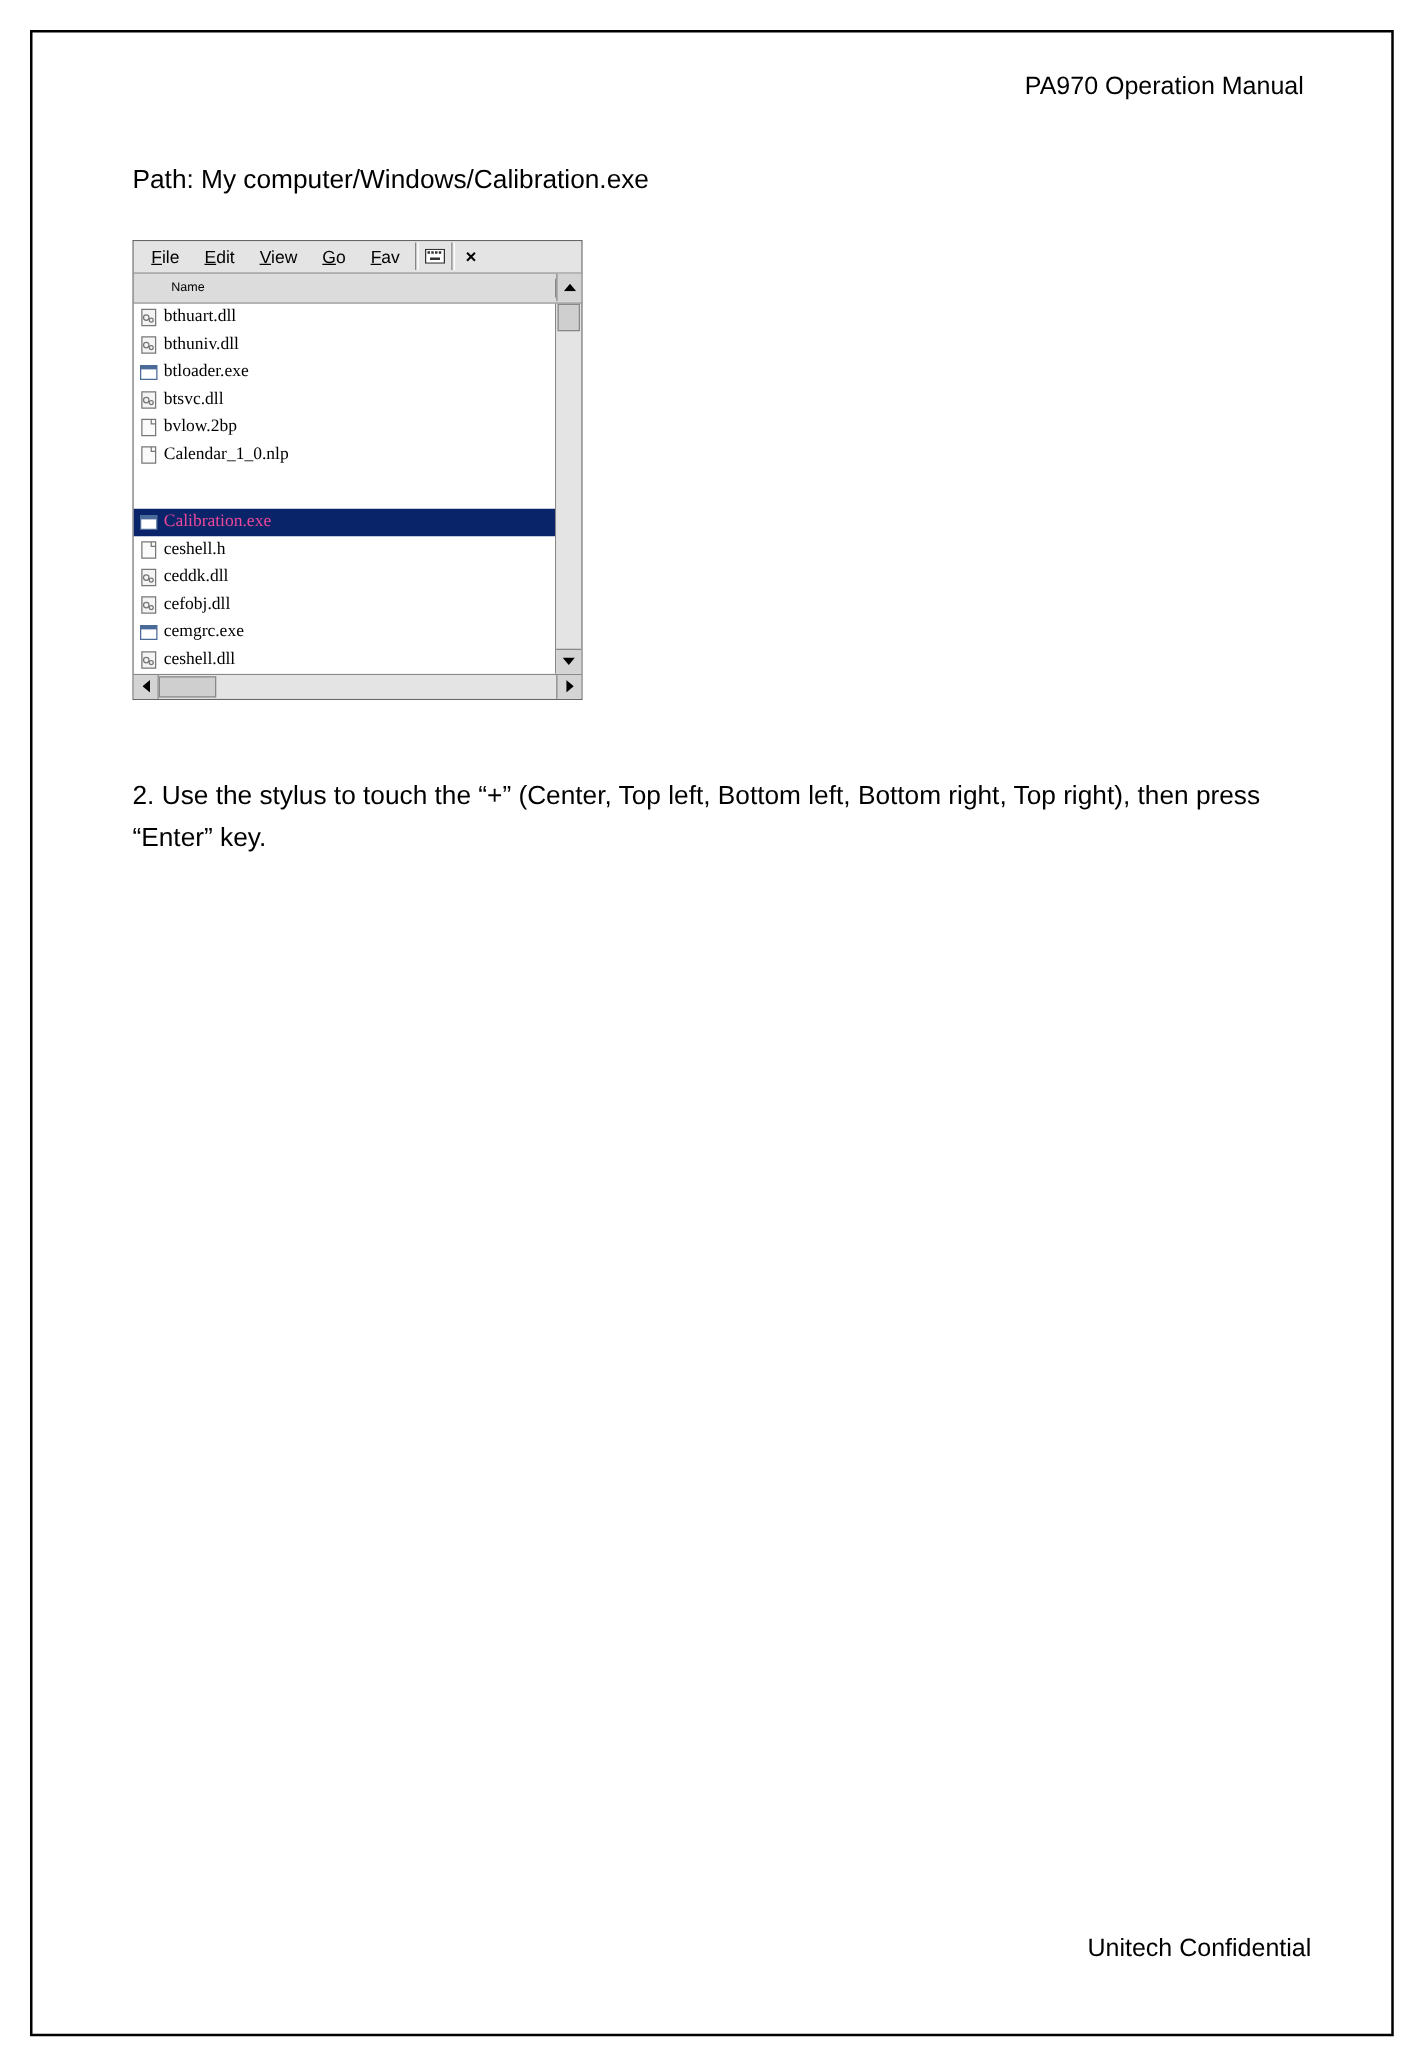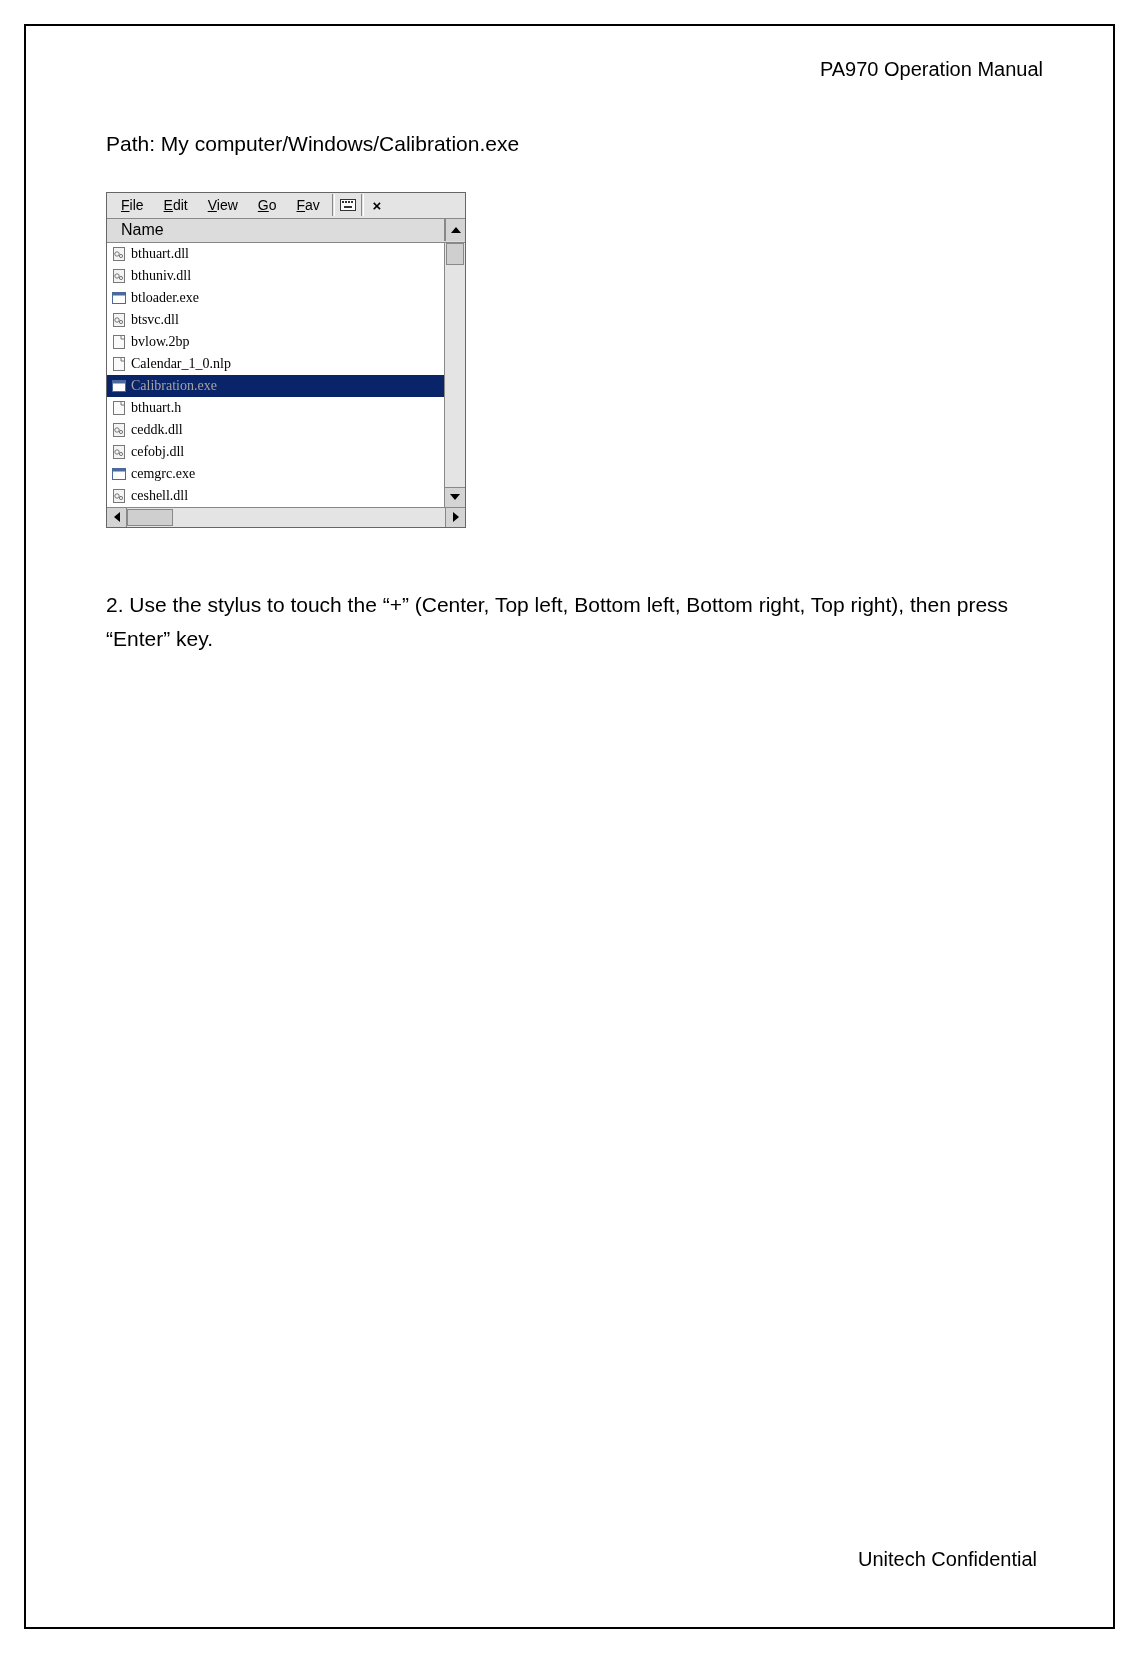--- a/index.html
+++ b/index.html
@@ -90,39 +90,40 @@
     .address-bar .addr-drop {
       width: 20px; height: 22px; background: #dcdcdc;
       border: 1px solid #888; display:flex; align-items:center; justify-content:center;
     }
     .addr-drop svg { width: 10px; height: 6px; }
     .col-header {
       display: flex; align-items: center; background: #dcdcdc;
       border-bottom: 1px solid #888; height: 24px;
     }
     .col-header .col-name {
-      flex: 1; padding: 2px 14px; font-size: 16px;
+      flex: 1; padding: 2px 14px; font-size: 10px;
       border-right: 1px solid #888;
+      margin-left: 16px;
     }
     .col-header .col-scroll-up {
       width: 20px; height: 22px; background: #d4d4d4;
       border-left: 1px solid #888; display:flex; align-items:center; justify-content:center;
     }
     .col-scroll-up svg { width: 10px; height: 6px; }
     .file-list-wrap { display: flex; font-family: Liberation Serif, serif; }
     .file-list {
       flex: 1; background: #fff; border-right: 1px solid #888;
     }
     .file-row {
       display: flex; align-items: center; gap: 4px;
       height: 22px; padding: 0 4px; font-size: 14px;
       white-space: nowrap;
     }
     .file-row.selected {
-      background: #0a246a; color: #a3a3a3;
+      background: #0a246a; color: #ec4899; margin-top: 32px;
     }
     .file-row .file-icon {
       width: 16px; height: 16px; flex-shrink: 0;
       display: inline-flex; align-items:center; justify-content:center;
     }
     .vscroll {
       width: 20px; background: #e4e4e4;
       display: flex; flex-direction: column;
     }
     .vscroll .thumb-area { flex: 1; position: relative; }
@@ -142,21 +143,21 @@
       border-right:1px solid #888;
     }
     .hscroll .scroll-right { border-right:none; border-left:1px solid #888; }
     .hscroll .htrack { flex:1; position:relative; }
     .hscroll .hthumb {
       position:absolute; left:0; top:1px; bottom:1px; width:46px;
       background:#cfcfcf; border:1px solid #888;
     }
     .footer-right {
       position: absolute;
-      bottom: 56px; right: 76px;
+      bottom: 56px; right: 64px;
       font-size: 20px;
     }
   </style>
 </head>
 <body>
 
 <div class="page-frame">
 
   <div class="header-right">PA970 Operation Manual</div>
 
@@ -266,21 +267,21 @@
             </span>
             <span>Calibration.exe</span>
           </div>
           <div class="file-row">
             <span class="file-icon">
               <svg width="16" height="16" viewBox="0 0 16 16">
                 <rect x="2.5" y="1.5" width="11" height="13" fill="#fafafa" stroke="#777"></rect>
                 <polyline points="10,1.5 10,5 13.5,5" fill="none" stroke="#777"></polyline>
               </svg>
             </span>
-            <span>bthuart.h</span>
+            <span>ceshell.h</span>
           </div>
           <div class="file-row">
             <span class="file-icon">
               <svg width="16" height="16" viewBox="0 0 16 16">
                 <rect x="2.5" y="1.5" width="11" height="13" fill="#f4f4f4" stroke="#777"></rect>
                 <circle cx="6" cy="8" r="2.2" fill="none" stroke="#777"></circle>
                 <circle cx="10" cy="10" r="1.6" fill="none" stroke="#777"></circle>
               </svg>
             </span>
             <span>ceddk.dll</span>

